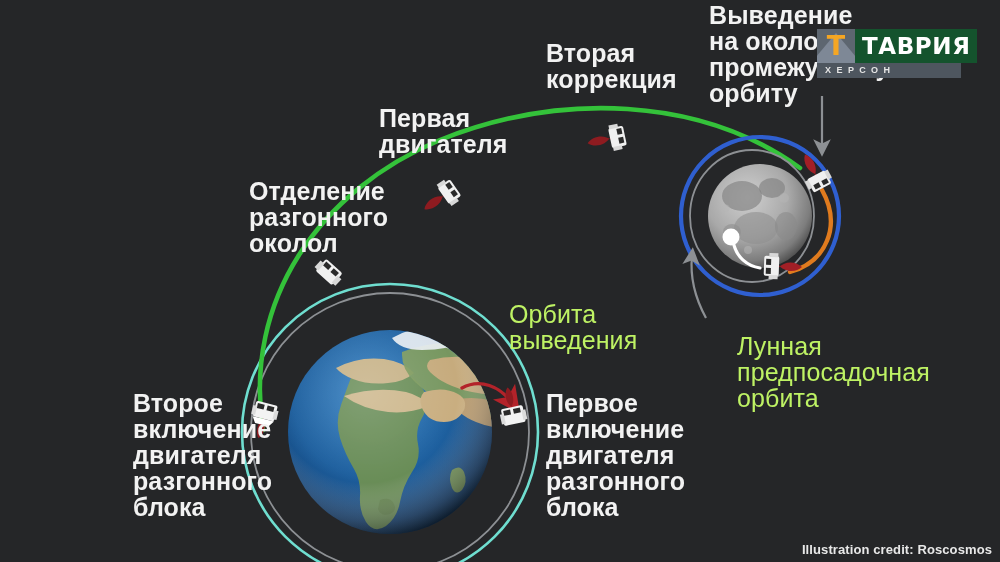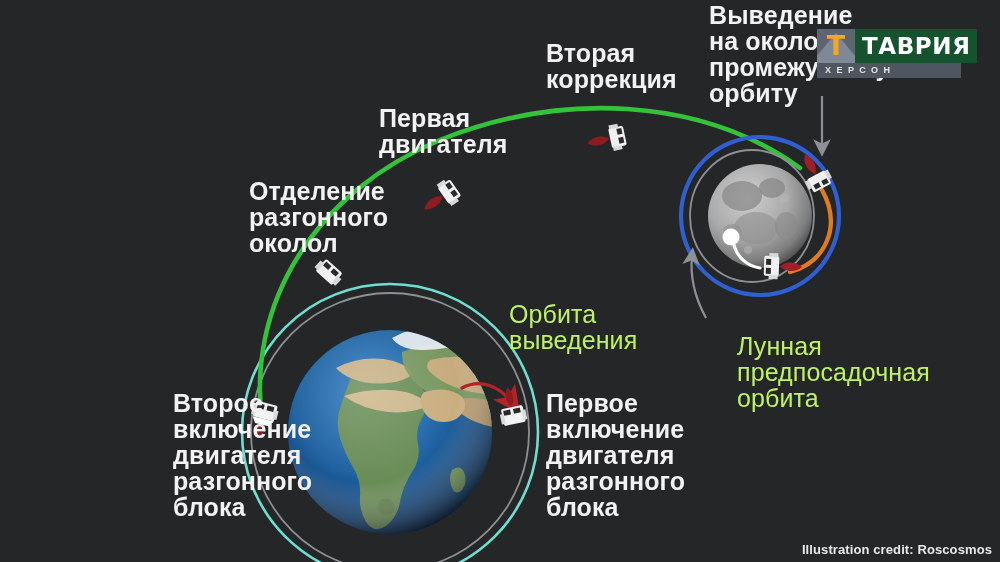--- a/index.html
+++ b/index.html
@@ -12,21 +12,21 @@
 
   .lbl{position:absolute;color:#f2f2f2;font-size:25px;line-height:26px;
        font-weight:600;letter-spacing:.1px;white-space:pre-line;}
   .lbl.gray{color:#bef264;font-weight:500;}
 
   
   #lbl-inject        {left:709px;top:2px;}
   #lbl-corr2         {left:546px;top:40px;}
   #lbl-corr1         {left:379px;top:105px;}
   #lbl-separation    {left:249px;top:178px;}
-  #lbl-burn2         {left:133px;top:390px;margin-left:40px;}
+  #lbl-burn2         {left:133px;top:390px;}
   #lbl-burn1         {left:546px;top:390px;}
   #lbl-injorbit      {left:509px;top:301px;}
   #lbl-lunarorbit    {left:737px;top:301px;margin-top:32px;}
 
   
   #credit{position:absolute;right:8px;bottom:5px;color:#e8e8e8;
           font-size:13px;font-weight:600;letter-spacing:.1px;padding-left:48px;}
 
   
   #watermark{position:absolute;left:817px;top:29px;display:flex;

